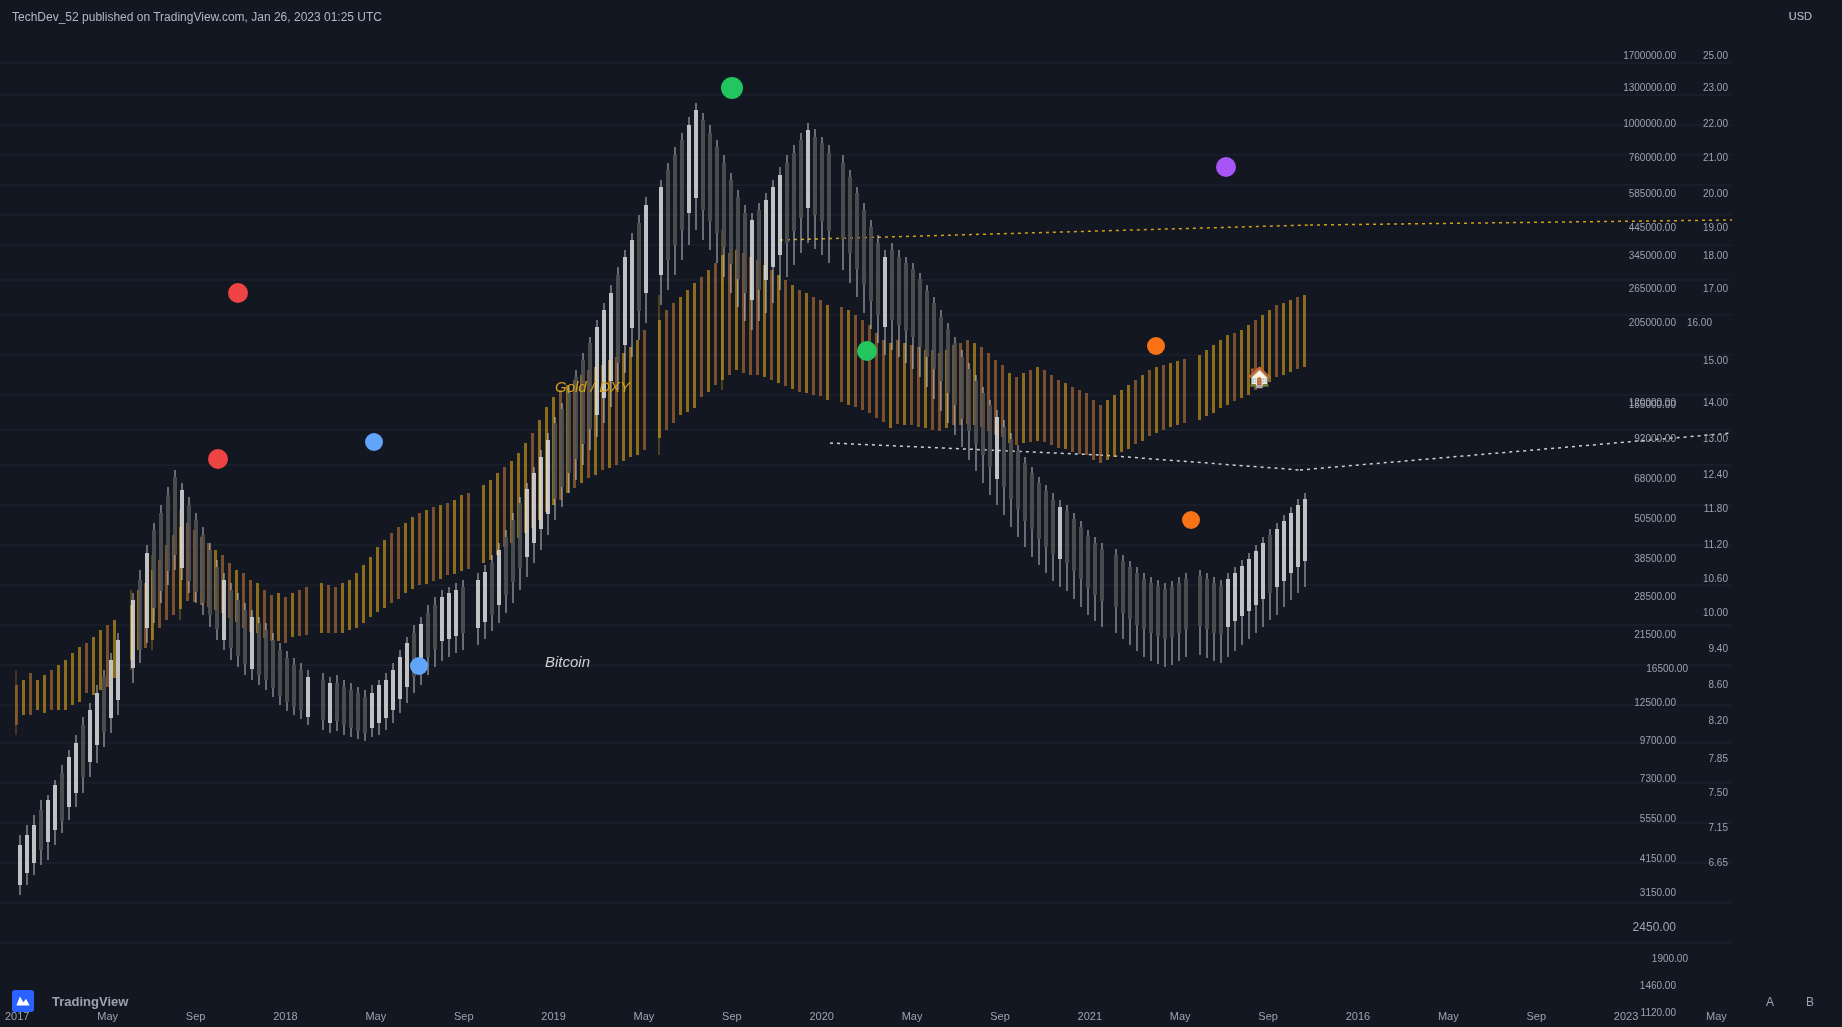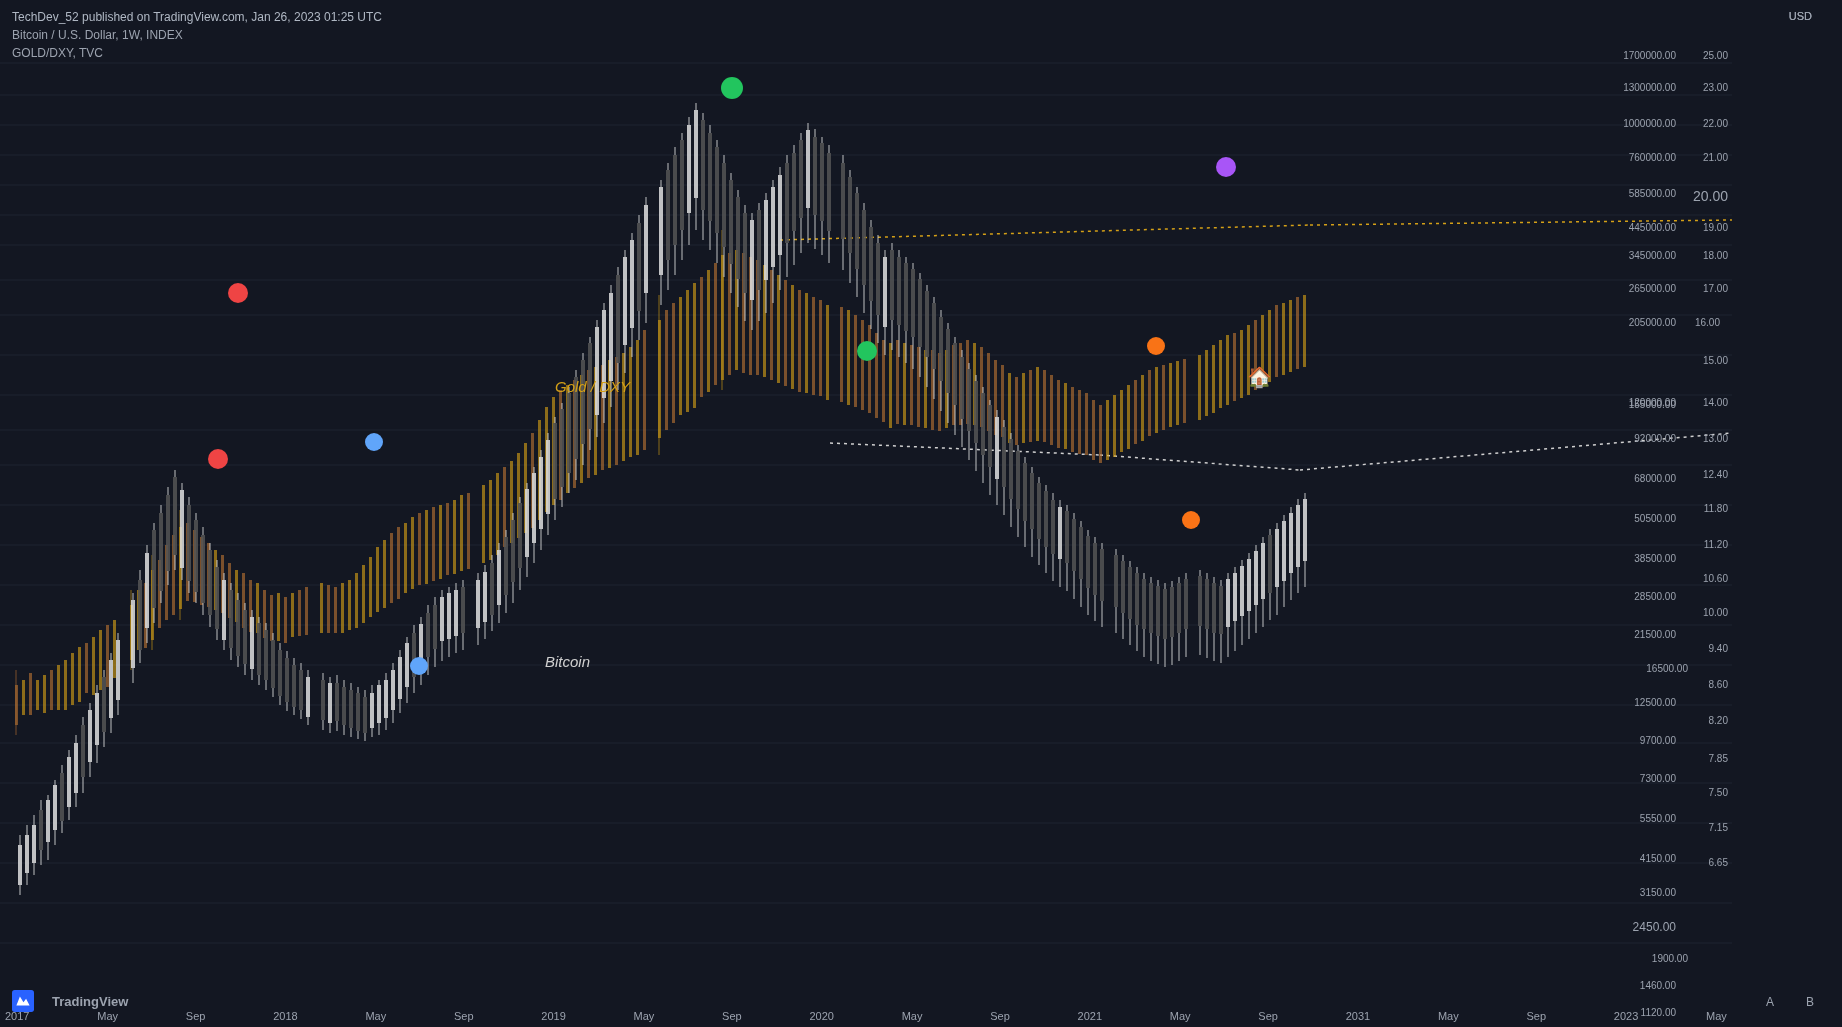--- a/index.html
+++ b/index.html
@@ -57,24 +57,20 @@
     }
 
   </style>
 </head>
 <body>
 
 <div id="chart-container">
 
   <div id="header">
     <div class="line1">TechDev_52 published on TradingView.com, Jan 26, 2023 01:25 UTC</div>
-    <div class="line2">
-      <span>Bitcoin / U.S. Dollar, 1W, INDEX</span><br>
-      <span>GOLD/DXY, TVC</span>
-    </div>
   </div>
 
   <div id="usd-label">USD</div>
 
   <svg id="chart-svg" style="position:absolute;top:25px;left:0;right:110px;width:1732px;height:960px;">
 
     <rect width="1732" height="960" fill="#131722"></rect>
 
     <g stroke="#1e2530" stroke-width="1">
       <line x1="0" y1="38" x2="1732" y2="38"></line>
@@ -699,25 +695,25 @@
     <div style="position:absolute;right:56px;top:862px;color:#9ca3af;font-size:10px;">3150.00</div>
     <div style="position:absolute;right:56px;top:895px;color:#9ca3af;font-size:12px;">2450.00</div>
     <div style="position:absolute;right:44px;top:928px;color:#9ca3af;font-size:10px;">1900.00</div>
     <div style="position:absolute;right:56px;top:955px;color:#9ca3af;font-size:10px;">1460.00</div>
     <div style="position:absolute;right:56px;top:982px;color:#9ca3af;font-size:10px;">1120.00</div>
 
     <div style="position:absolute;right:4px;top:25px;color:#9ca3af;font-size:10px;">25.00</div>
     <div style="position:absolute;right:4px;top:57px;color:#9ca3af;font-size:10px;">23.00</div>
     <div style="position:absolute;right:4px;top:93px;color:#9ca3af;font-size:10px;">22.00</div>
     <div style="position:absolute;right:4px;top:127px;color:#9ca3af;font-size:10px;">21.00</div>
-    <div style="position:absolute;right:4px;top:163px;color:#9ca3af;font-size:14px;">20.00</div>
+    <div style="position:absolute;right:4px;top:163px;color:#9ca3af;font-size:10px;">20.00</div>
     <div style="position:absolute;right:4px;top:197px;color:#9ca3af;font-size:10px;">19.00</div>
     <div style="position:absolute;right:4px;top:225px;color:#9ca3af;font-size:10px;">18.00</div>
     <div style="position:absolute;right:4px;top:258px;color:#9ca3af;font-size:10px;">17.00</div>
-    <div style="position:absolute;right:12px;top:292px;color:#9ca3af;font-size:10px;">16.00</div>
+    <div style="position:absolute;right:20px;top:292px;color:#9ca3af;font-size:10px;">16.00</div>
     <div style="position:absolute;right:4px;top:330px;color:#9ca3af;font-size:10px;">15.00</div>
     <div style="position:absolute;right:4px;top:372px;color:#9ca3af;font-size:10px;">14.00</div>
     <div style="position:absolute;right:4px;top:408px;color:#9ca3af;font-size:10px;">13.00</div>
     <div style="position:absolute;right:4px;top:444px;color:#9ca3af;font-size:10px;">12.40</div>
     <div style="position:absolute;right:4px;top:478px;color:#9ca3af;font-size:10px;">11.80</div>
     <div style="position:absolute;right:4px;top:514px;color:#9ca3af;font-size:10px;">11.20</div>
     <div style="position:absolute;right:4px;top:548px;color:#9ca3af;font-size:10px;">10.60</div>
     <div style="position:absolute;right:4px;top:582px;color:#9ca3af;font-size:10px;">10.00</div>
     <div style="position:absolute;right:4px;top:618px;color:#9ca3af;font-size:10px;">9.40</div>
     <div style="position:absolute;right:4px;top:654px;color:#9ca3af;font-size:10px;">8.60</div>
@@ -739,21 +735,21 @@
     <span style="color:#9ca3af;font-size:11px;">Sep</span>
     <span style="color:#9ca3af;font-size:11px;">2019</span>
     <span style="color:#9ca3af;font-size:11px;">May</span>
     <span style="color:#9ca3af;font-size:11px;">Sep</span>
     <span style="color:#9ca3af;font-size:11px;">2020</span>
     <span style="color:#9ca3af;font-size:11px;">May</span>
     <span style="color:#9ca3af;font-size:11px;">Sep</span>
     <span style="color:#9ca3af;font-size:11px;">2021</span>
     <span style="color:#9ca3af;font-size:11px;">May</span>
     <span style="color:#9ca3af;font-size:11px;">Sep</span>
-    <span style="color:#9ca3af;font-size:11px;">2031</span>
+    <span style="color:#9ca3af;font-size:11px;">2016</span>
     <span style="color:#9ca3af;font-size:11px;">May</span>
     <span style="color:#9ca3af;font-size:11px;">Sep</span>
     <span style="color:#9ca3af;font-size:11px;">2023</span>
     <span style="color:#9ca3af;font-size:11px;">May</span>
   </div>
 
   <div style="position:absolute;top:378px;left:555px;color:#d4a017;font-size:15px;font-style:italic;z-index:20;">Gold / DXY</div>
 
   <div style="position:absolute;top:653px;left:545px;color:#d0d0d0;font-size:15px;font-style:italic;z-index:20;">Bitcoin</div>
 

